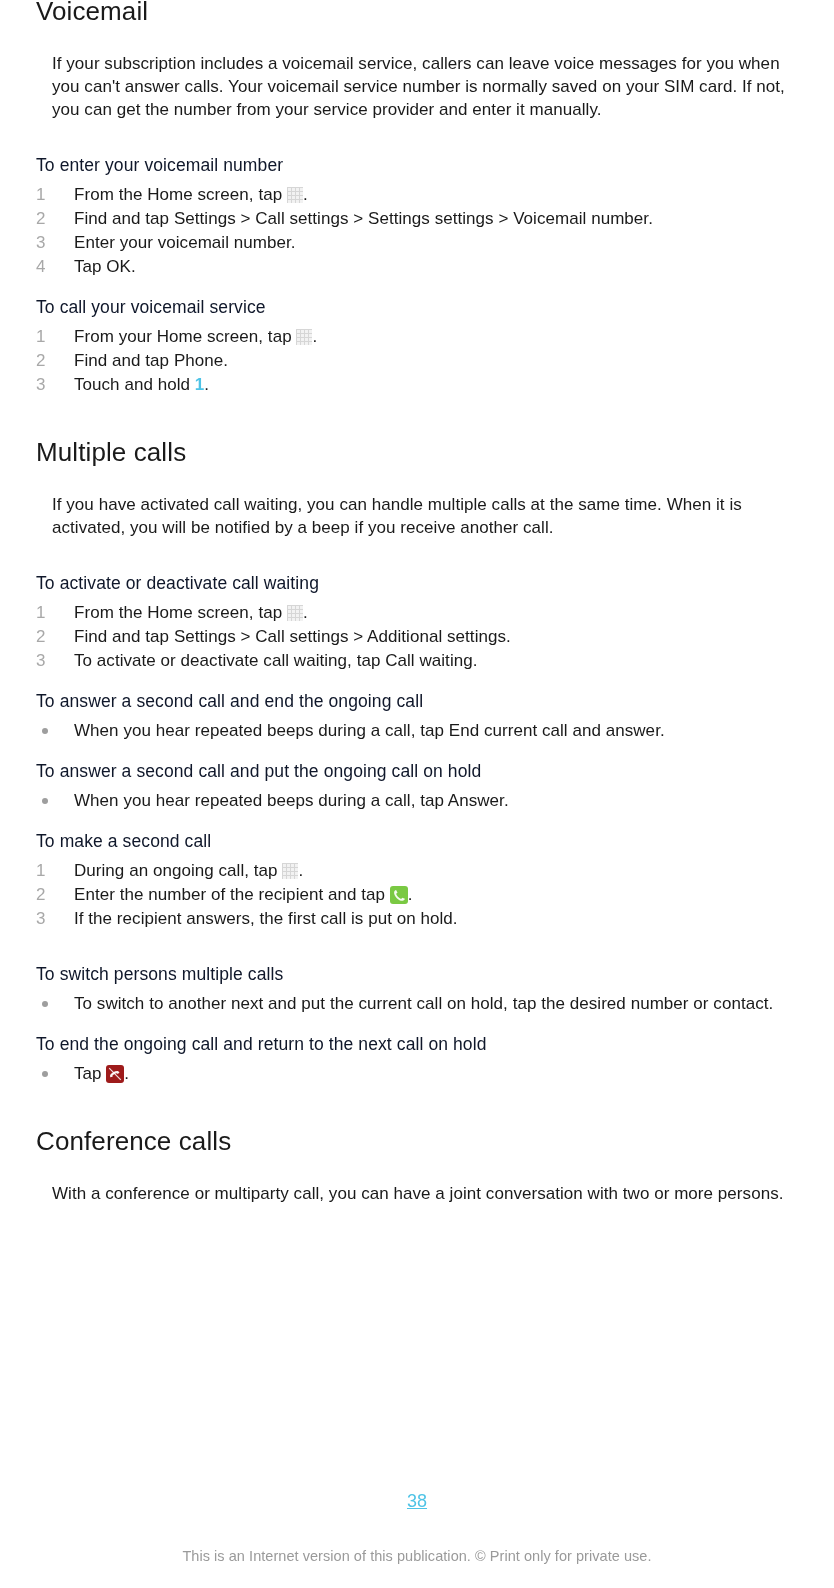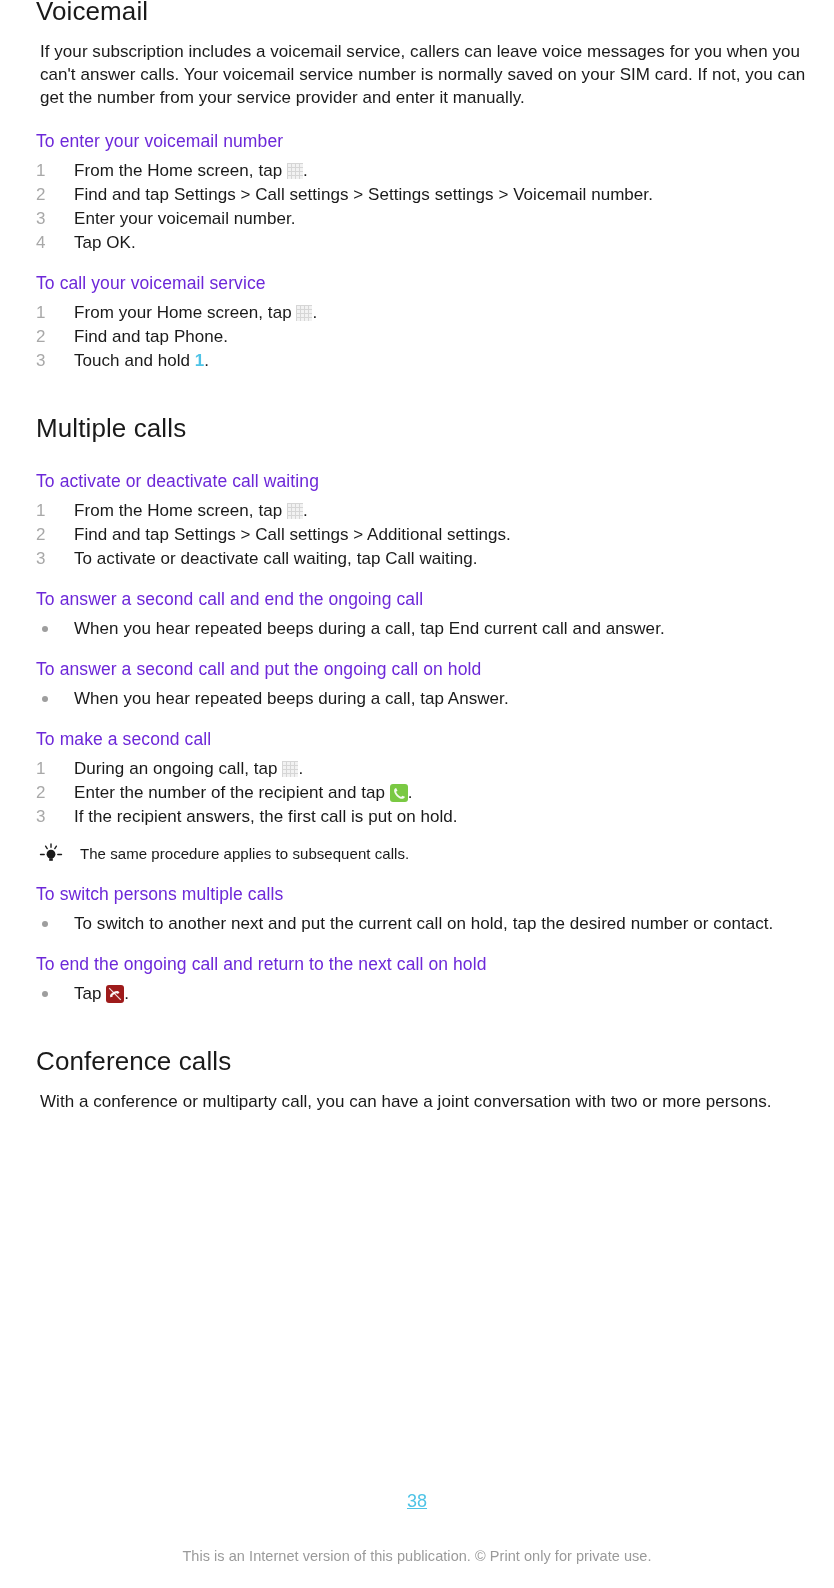--- a/index.html
+++ b/index.html
@@ -27,29 +27,29 @@
     line-height: 30px;
     margin: 0;
     letter-spacing: 0.1px;
     color: #1a1a1a;
   }
   h1.first { margin-top: -4px; }
   h2.proc-title {
     font-size: 17.5px;
     font-weight: 400;
     line-height: 22px;
-    color: #6d28d9;
+    color: #0f172a;
     margin: 0;
     letter-spacing: 0.1px;
   }
 
   p.body {
     font-size: 17px;
     line-height: 23px;
-    margin: 4px;
+    margin: 16px;
     letter-spacing: 0.05px;
   }
 
   .gap-sm { height: 10px; }
   .gap-md { height: 17px; }
   .gap-xl { height: 40px; }
 
   
   ol.steps, ul.steps {
     list-style: none;
@@ -199,20 +199,21 @@
     <li>
       <span class="marker">3</span>
       <span>Touch and hold </span><span class="cyan-bold">1</span><span>.</span>
     </li>
   </ol>
 
   <div class="gap-xl"></div>
 
   <h1 class="section-title">Multiple calls</h1>
   <div class="gap-sm"></div>
+  <p class="body">If you have activated call waiting, you can handle multiple calls at the same time. When it is activated, you will be notified by a beep if you receive another call.</p>
 
   <div class="gap-md"></div>
 
   <h2 class="proc-title">To activate or deactivate call waiting</h2>
   <div style="height:7px"></div>
   <ol class="steps">
     <li>
       <span class="marker">1</span>
       <span>From the Home screen, tap </span><span class="icn icn-grid"></span><span>.</span>
     </li>
@@ -263,36 +264,20 @@
             <path d="M6.1 4.0c-1.0 0.2-1.9 1.1-2.0 2.2-0.2 1.9 1.0 4.3 2.7 6.0 1.7 1.7 4.0 2.8 5.9 2.6 1.1-0.1 2.0-1.0 2.2-2.0l-2.6-1.1-1.2 1.3c-1.2-0.5-2.3-1.3-3.2-2.3-0.9-1.0-1.5-1.9-1.8-2.9l1.4-1.0z" fill="#ffffff" opacity="0.92"></path>
           </svg></span><span>.</span>
     </li>
     <li>
       <span class="marker">3</span>
       <span>If the recipient answers, the first call is put on hold.</span>
     </li>
   </ol>
 
   <div style="height:15px"></div>
-  <div class="tip">
-    <span class="bulb">
-      <svg width="26" height="24" viewBox="0 0 26 24">
-        <g stroke="#1a1a1a" stroke-width="1.4" stroke-linecap="round">
-          <line x1="13" y1="2" x2="13" y2="5.2"></line>
-          <line x1="7.6" y1="4.2" x2="9.2" y2="6.6"></line>
-          <line x1="18.4" y1="4.2" x2="16.8" y2="6.6"></line>
-          <line x1="2.5" y1="12.5" x2="6.2" y2="12.5"></line>
-          <line x1="23.5" y1="12.5" x2="19.8" y2="12.5"></line>
-        </g>
-        <circle cx="13" cy="12.2" r="4.4" fill="#1a1a1a"></circle>
-        <rect x="11.2" y="16.2" width="3.6" height="2.6" fill="#1a1a1a"></rect>
-      </svg>
-    </span>
-    <span>The same procedure applies to subsequent calls.</span>
-  </div>
 
   <div class="gap-md"></div>
 
   <h2 class="proc-title">To switch persons multiple calls</h2>
   <div style="height:7px"></div>
   <ul class="steps">
     <li>
       <span class="bullet"></span>
       <span>To switch to another next and put the current call on hold, tap the desired number or contact.</span>
     </li>

